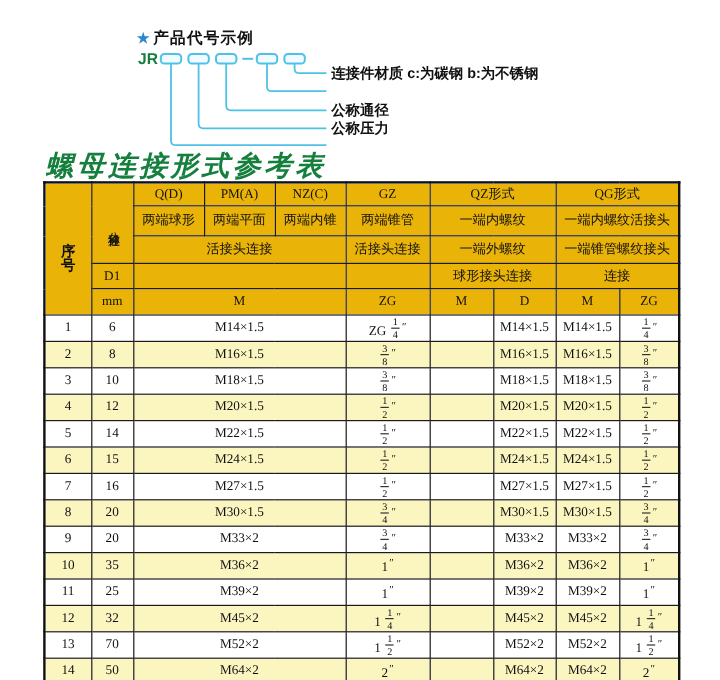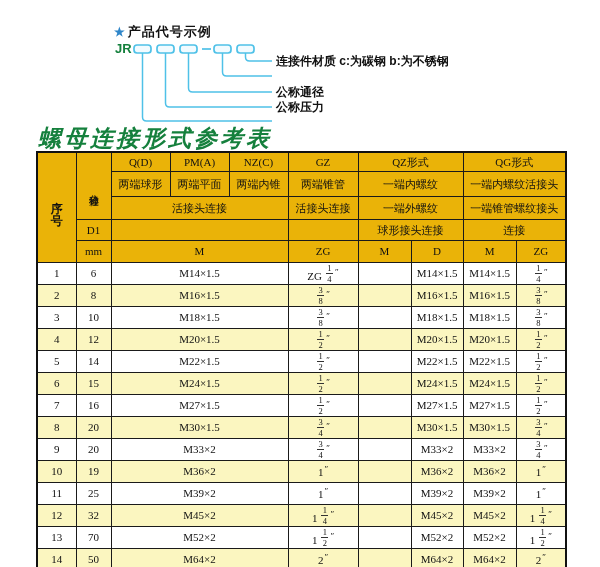--- a/index.html
+++ b/index.html
@@ -218,21 +218,21 @@
           <td>20</td>
           <td colspan="3">M33×2</td>
           <td><span class="frac"><span class="fn">3</span><span class="fd">4</span></span><span class="inch">″</span></td>
           <td></td>
           <td>M33×2</td>
           <td>M33×2</td>
           <td><span class="frac"><span class="fn">3</span><span class="fd">4</span></span><span class="inch">″</span></td>
         </tr>
         <tr class="alt">
           <td>10</td>
-          <td>19</td>
+          <td>35</td>
           <td colspan="3">M36×2</td>
           <td><span>1</span><span class="inch">″</span></td>
           <td></td>
           <td>M36×2</td>
           <td>M36×2</td>
           <td><span>1</span><span class="inch">″</span></td>
         </tr>
         <tr>
           <td>11</td>
           <td>25</td>

